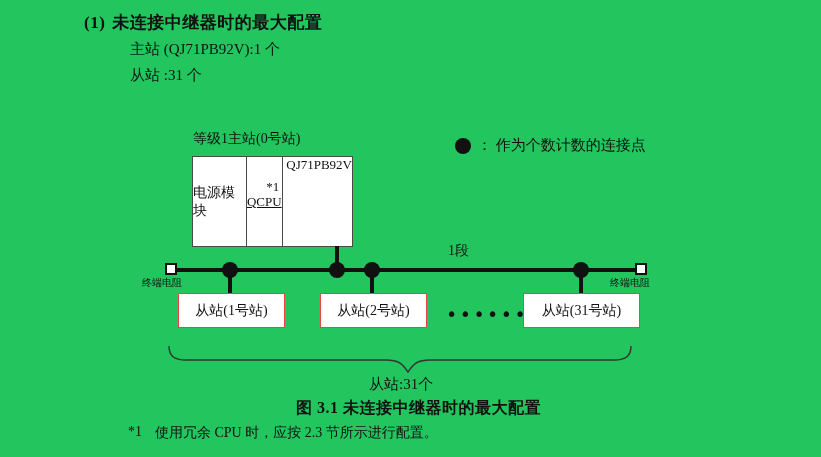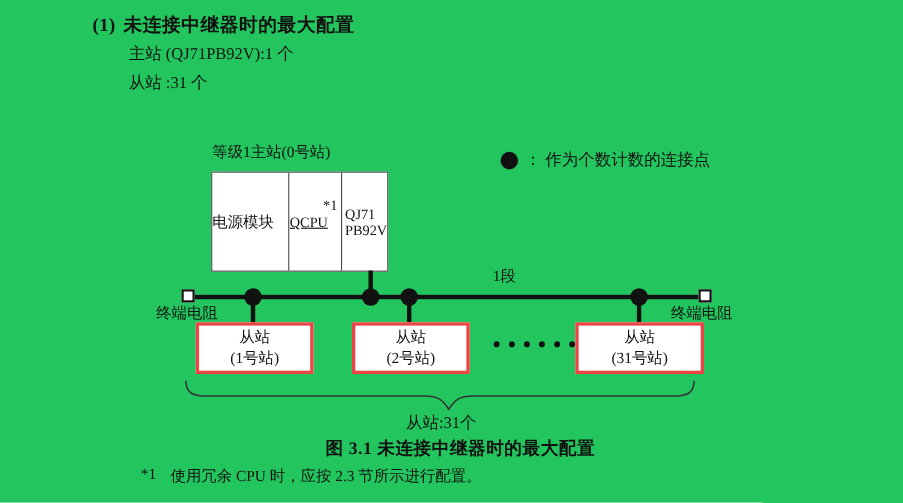--- a/index.html
+++ b/index.html
@@ -9,60 +9,60 @@
     background: #22c55e;
     color: #111111;
     font-family: "Liberation Serif", "DejaVu Serif", serif;
     overflow: hidden;
   }
   .abs { position: absolute; }
 
   
   .doc-heading { left: 84px; top: 11px; font-size: 17px; font-weight: 700; white-space: nowrap; letter-spacing: 0.5px; }
   .doc-heading .h-title { margin-left: 7px; }
-  .subline { left: 117px; font-size: 15px; white-space: nowrap; }
+  .subline { left: 130px; font-size: 15px; white-space: nowrap; }
   .subline.l1 { top: 40px; }
   .subline.l2 { top: 66px; }
 
   
   .legend { left: 455px; top: 136px; display: flex; align-items: center; text-align: center; }
   .legend-dot { width: 16px; height: 16px; border-radius: 50%; background: #111; display: inline-block; }
   .legend-text { margin-left: 6px; font-size: 15px; white-space: nowrap; }
 
   
   .master-label { left: 193px; top: 130px; font-size: 14px; white-space: nowrap; }
   .master-box {
     left: 192px; top: 156px; width: 161px; height: 91px;
     border: 1px solid #4a4a4a; box-sizing: border-box;
     display: flex; background: #fff;
   }
   .master-box .cell { box-sizing: border-box; }
   .cell.c1 { width: 72px; display: flex; align-items: center; justify-content: flex-start; font-size: 14px; }
   .cell.c2 { width: 49px; border-left: 1px solid #4a4a4a; position: relative; }
   .cell.c2 .note { position: absolute; top: 22px; right: 3px; font-size: 13px; }
   .cell.c2 .cpu  { position: absolute; top: 37px; left: 0; font-size: 13px; text-decoration: underline; }
-  .cell.c3 { flex: 1; border-left: 1px solid #4a4a4a; display: flex; flex-direction: column; justify-content: center; padding-left: 3px; font-size: 13px; line-height: 15px; }
+  .cell.c3 { flex: 1; border-left: 1px solid #4a4a4a; display: flex; flex-direction: row; justify-content: center; padding-left: 3px; font-size: 13px; line-height: 15px; }
 
   
   .stub { position: absolute; width: 4px; background: #111; }
   .bus  { left: 177px; top: 268px; width: 458px; height: 4px; background: #111; }
   .dot  { position: absolute; top: 262px; width: 16px; height: 16px; border-radius: 50%; background: #111; }
   .tsq  { width: 8px; height: 8px; background: #fff; border: 2px solid #111; top: 263px; }
   .tsq.left  { left: 165px; }
   .tsq.right { left: 635px; }
-  .tlabel { top: 276px; font-size: 14px; white-space: nowrap; }
+  .tlabel { top: 276px; font-size: 10px; white-space: nowrap; }
   .tlabel.left  { left: 142px; }
   .tlabel.right { left: 610px; }
   .seg-label { left: 448px; top: 242px; font-size: 14px; }
 
   
   .slave-box {
-    border: 3px solid #ef4444; box-sizing: border-box; background: #fff;
-    display: flex; flex-direction: column; align-items: center; justify-content: center;
-    font-size: 14px; line-height: 19px; top: 293px; height: 47px;
+    border: 1px solid #ef4444; box-sizing: border-box; background: #fff;
+    display: flex; align-items: center; justify-content: center;
+    font-size: 14px; line-height: 19px; top: 293px; height: 35px;
   }
   .slave-box.s1  { left: 178px; width: 107px; }
   .slave-box.s2  { left: 320px; width: 107px; }
   .slave-box.s31 { left: 523px; width: 117px; }
 
   .ellipsis { left: 446px; top: 303px; font-size: 19px; letter-spacing: 2.5px; color: #111;
               font-family: "DejaVu Sans", sans-serif; white-space: nowrap; }
 
   
   .brace { left: 168px; top: 346px; }

